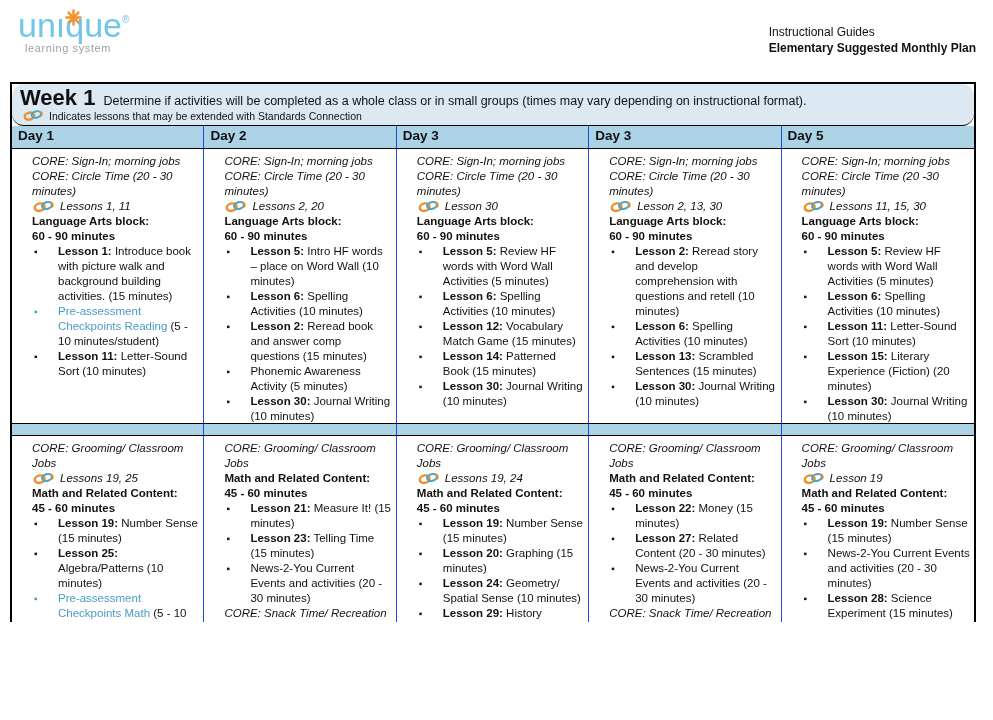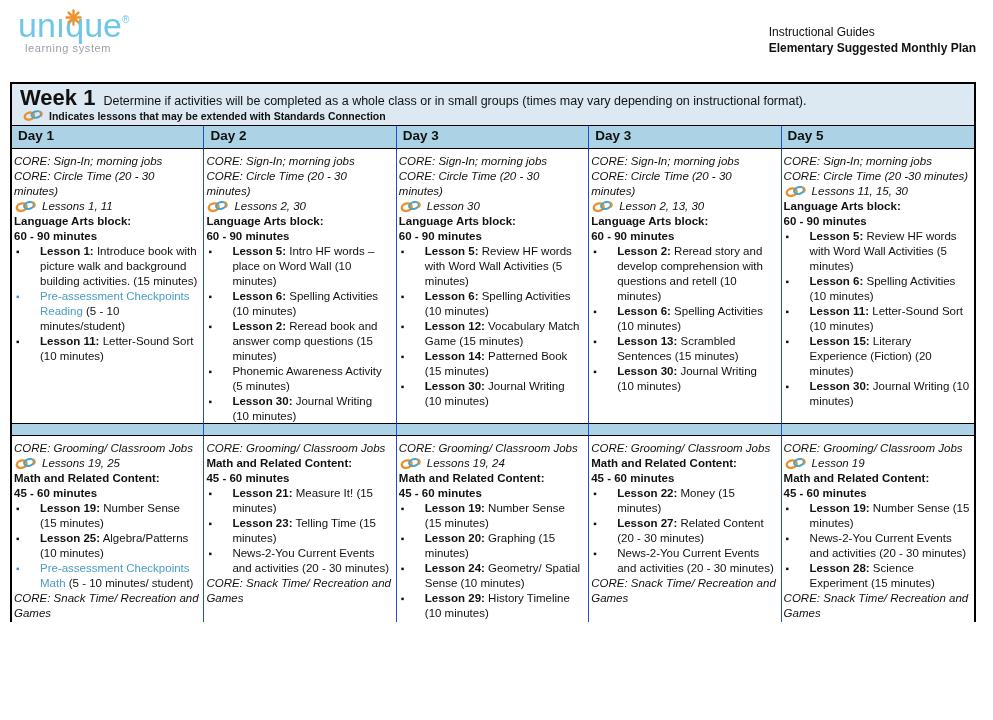--- a/index.html
+++ b/index.html
@@ -12,32 +12,32 @@
   .logo { position:absolute; left:4px; top:0; width:200px; }
   .logo-brand { position:relative; font-size:34px; line-height:1.05; color:var(--logo-blue,#6ec6e8); font-weight:400; width:150px; }
   .logo-reg { font-size:10px; vertical-align:14px; color:var(--logo-blue,#6ec6e8); }
   .snowflake { position:absolute; left:47px; top:-11px; width:17px; height:17px; }
   .logo-tagline { font-size:11px; color:var(--logo-gray,#9aa0a8); margin:-2px 0 0 7px; letter-spacing:0.6px; }
   .doc-titles { position:absolute; right:0; top:16px; text-align:left; font-size:12px; line-height:16px; }
   .doc-line2 { font-weight:bold; }
 
   
   .plan-table { position:absolute; left:10px; top:82px; width:966px; border:2px solid #000; background:#fff; }
-  .week-banner { background:var(--banner-bg,#dce9f3); border-bottom:1px solid #000; padding:1px 6px 3px 8px; }
+  .week-banner { background:var(--banner-bg,#dce9f3); border-bottom:1px solid #000; padding:1px 6px 3px 8px;border-radius:12px; }
   .banner-line1 { display:flex; align-items:baseline; gap:8px; }
   .week-title { font-size:22px; line-height:26px; font-weight:bold; }
   .week-subtitle { font-size:12.5px; font-weight:normal; }
   .banner-line2 { display:flex; align-items:center; gap:5px; padding-left:3px; margin-top:-2px; height:13px; }
-  .legend-text { font-size:10.5px; font-weight:bold; }
+  .legend-text { font-size:10.5px; font-weight:normal; }
 
   .grid-row { display:grid; grid-template-columns:repeat(5,1fr); }
   .cell { border-right:1px solid #1d4ed8; min-width:0; }
   .cell:last-child { border-right:none; }
   .day-header { background:var(--day-header-bg,#abd3e5); border-bottom:1px solid #000; font-weight:bold; font-size:13.5px; padding:2px 0 0 6px; height:23px; }
-  .content-cell { padding:5px 4px 4px 2px; font-size:11.5px; line-height:15px; overflow:hidden; }
+  .content-cell { padding:5px 4px 4px 20px; font-size:11.5px; line-height:15px; overflow:hidden; }
   .morning .content-cell { height:274px; }
   .afternoon .content-cell { height:272px; }
   .band-cell { background:var(--separator-bg,#abd3e5); height:13px; border-top:1px solid #000; border-bottom:1px solid #000; }
 
   .core-line { font-style:italic; }
   .link-line { display:flex; align-items:center; gap:5px; font-style:italic; padding-left:1px; }
   .block-title, .block-time { font-weight:bold; }
   .item { display:flex; }
   .bullet { flex:0 0 26px; width:26px; font-size:10px; padding-left:2px; color:#111; }
   .bullet.blue { color:var(--link-blue,#4a9cc5); }
@@ -137,21 +137,21 @@
           <div class="link-line">
             <span class="chain-slot">
               <svg width="22" height="13" viewBox="0 0 23 13">
   <g fill="none" stroke-linecap="round">
     <ellipse cx="7" cy="7.2" rx="5.2" ry="3.8" stroke="#e8912d" stroke-width="2.6" transform="rotate(-16 7 7.2)"></ellipse>
     <ellipse cx="14.6" cy="5.4" rx="5.2" ry="3.5" stroke="#4aa3c9" stroke-width="2.2" transform="rotate(-16 14.6 5.4)"></ellipse>
     <path d="M18.8 2.2 q3.2 1.6 1.4 4.6" stroke="#e8912d" stroke-width="1.8"></path>
   </g>
               </svg>
             </span>
-            <span>Lessons 2, 30</span>
+            <span>Lessons 2, 20</span>
           </div>
           <div class="block-title">Language Arts block:</div>
           <div class="block-time">60 - 90 minutes</div>
           <div class="item">
             <span class="bullet">▪</span>
             <span class="item-text"><span class="lead">Lesson 5:</span> Intro HF words – place on Word Wall (10 minutes)</span>
           </div>
           <div class="item">
             <span class="bullet">▪</span>
             <span class="item-text"><span class="lead">Lesson 6:</span> Spelling Activities (10 minutes)</span>

